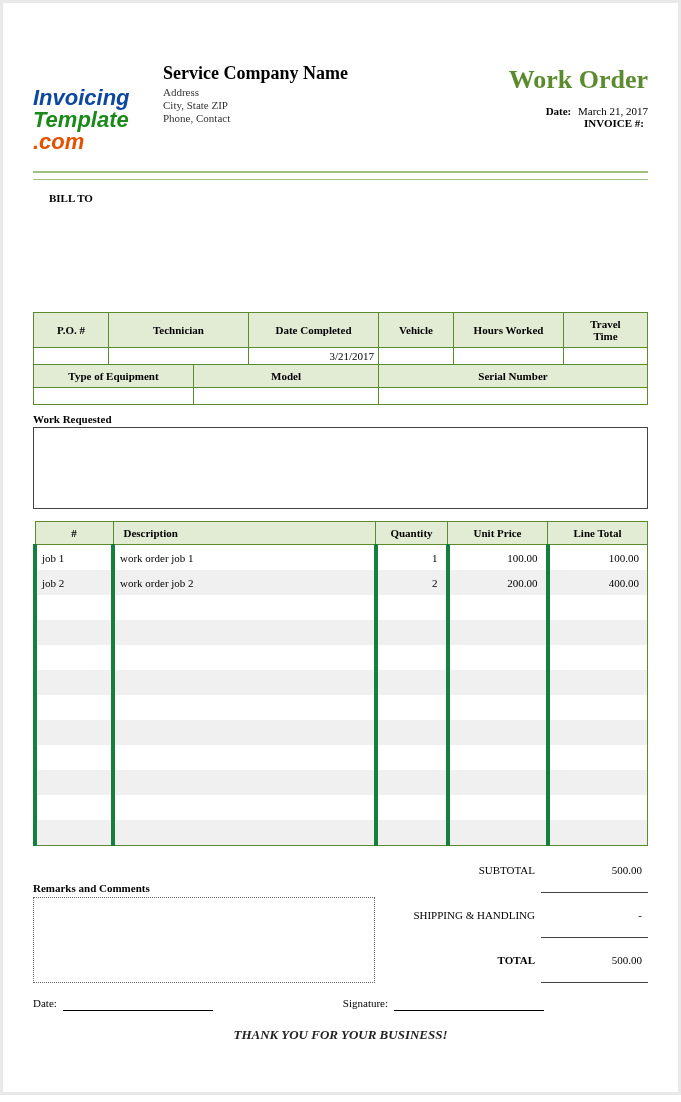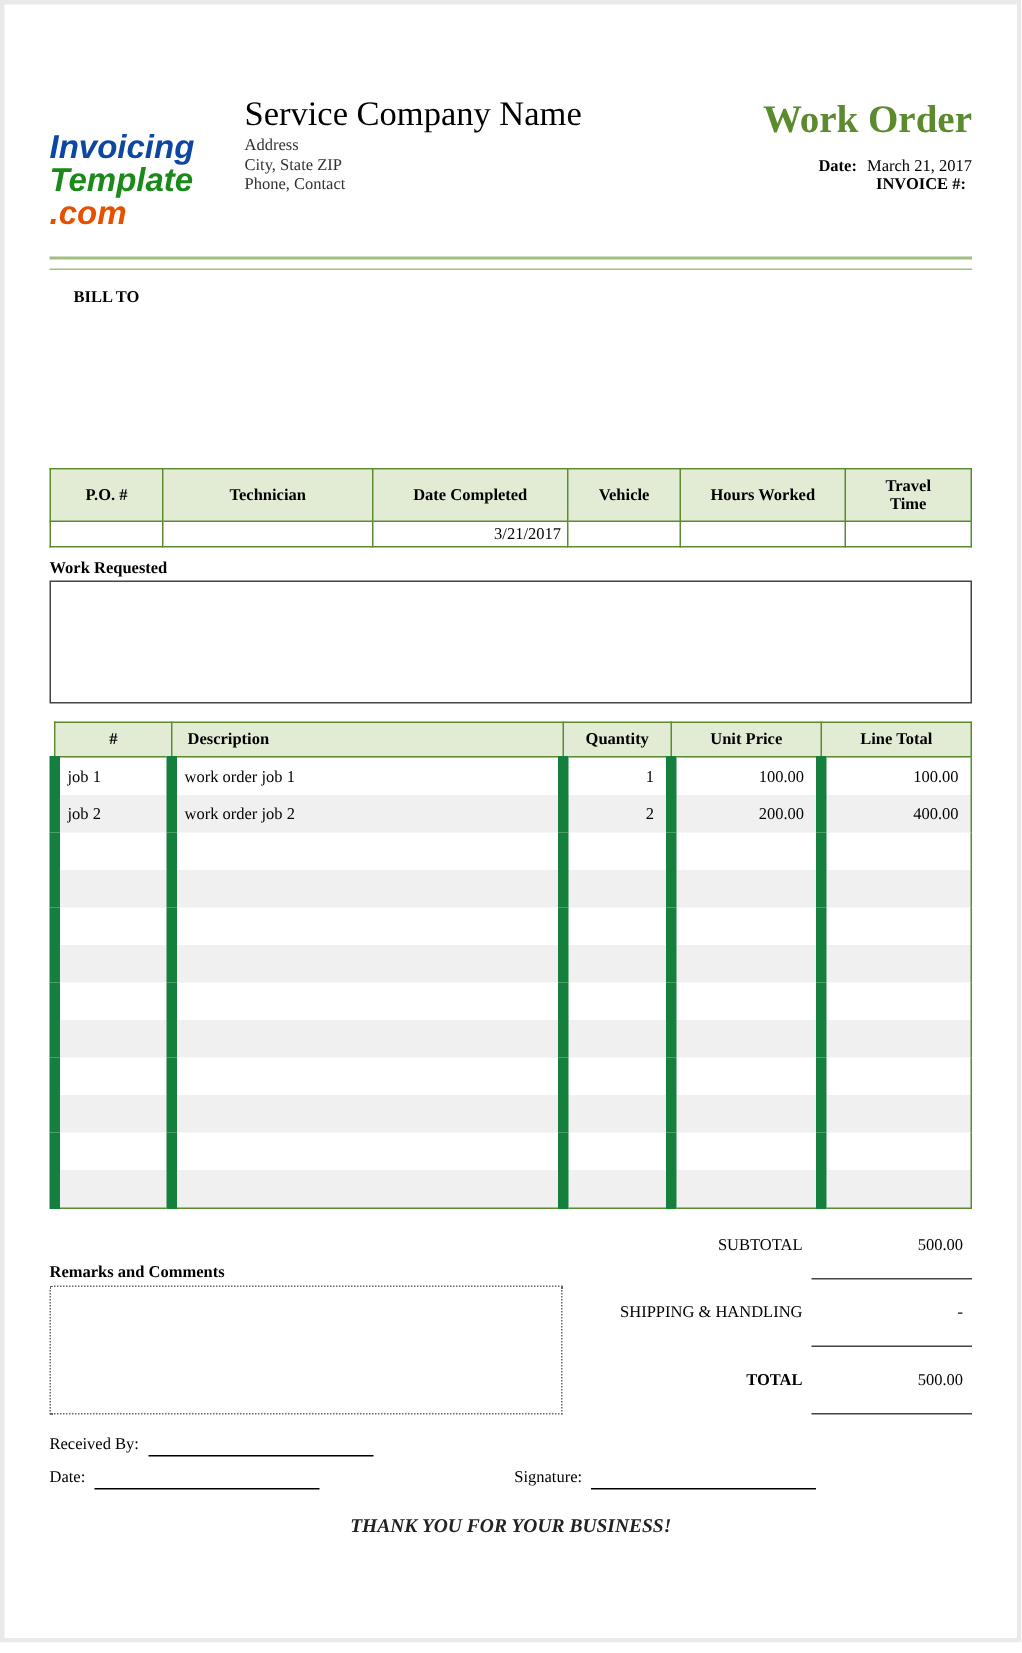--- a/index.html
+++ b/index.html
@@ -25,22 +25,22 @@
   width: 120px;
   padding-top: 20px;
 }
 .logo-svg { display: block; }
 .company-block {
   flex: 1;
   padding-left: 10px;
 }
 .company-name {
   font-family: Georgia, serif;
-  font-size: 23px;
-  font-weight: normal;
+  font-size: 18px;
+  font-weight: bold;
   color: #000;
   margin: 0 0 2px 0;
 }
 .company-small {
   font-size: 11px;
   color: #333;
   margin: 1px 0;
 }
 .title-block {
   text-align: right;
@@ -120,21 +120,21 @@
   font-size: 11px;
   table-layout: fixed;
 }
 .items-table th {
   background: #e2ecd4;
   border: 1px solid #5b8b2e;
   padding: 5px 4px;
   font-weight: bold;
 }
 .items-table td {
-  border-left: 7px solid #15803d;
+  border-left: 4px solid #15803d;
   border-right: 1px solid #5b8b2e;
   border-top: none;
   border-bottom: none;
   padding: 4px 5px;
   height: 17px;
 }
 .items-table tr.last-row td {
   border-bottom: 1px solid #5b8b2e;
 }
 .items-table tr.alt td {
@@ -284,20 +284,39 @@
       <tr>
         <td></td>
         <td></td>
         <td>3/21/2017</td>
         <td></td>
         <td></td>
         <td></td>
       </tr>
     </tbody>
       </table>
+    <table class="job-table" style="border-top:none;">
+      <colgroup>
+        <col style="width:160px">
+          <col style="width:185px">
+          <col>
+      </colgroup>
+      <tbody>
+          <tr>
+        <th style="border-top:none;">Type of Equipment</th>
+        <th style="border-top:none;">Model</th>
+        <th style="border-top:none;">Serial Number</th>
+      </tr>
+      <tr>
+        <td></td>
+        <td></td>
+        <td></td>
+      </tr>
+    </tbody>
+      </table>
   </div>
 
   <div class="section-label">Work Requested</div>
   <div class="work-requested-box"></div>
 
   <div class="items-table-wrap">
     <table class="items-table">
       <colgroup>
         <col class="col-num">
           <col class="col-desc">
@@ -421,24 +440,20 @@
       <tr>
         <td class="t-label bold">TOTAL</td>
         <td class="t-val">500.00</td>
       </tr>
     </tbody>
       </table>
   </div>
 
   <div class="sign-block">
     <div class="sign-row">
-      <span class="sign-label">Received By:</span>
-      <span class="sign-line"></span>
-    </div>
-    <div class="sign-row">
       <span class="sign-label">Date:</span>
       <span class="sign-line"></span>
       <span class="sign-gap"></span>
       <span class="sign-label">Signature:</span>
       <span class="sign-line"></span>
     </div>
   </div>
 
   <div class="thank-you">THANK YOU FOR YOUR BUSINESS!</div>
 

